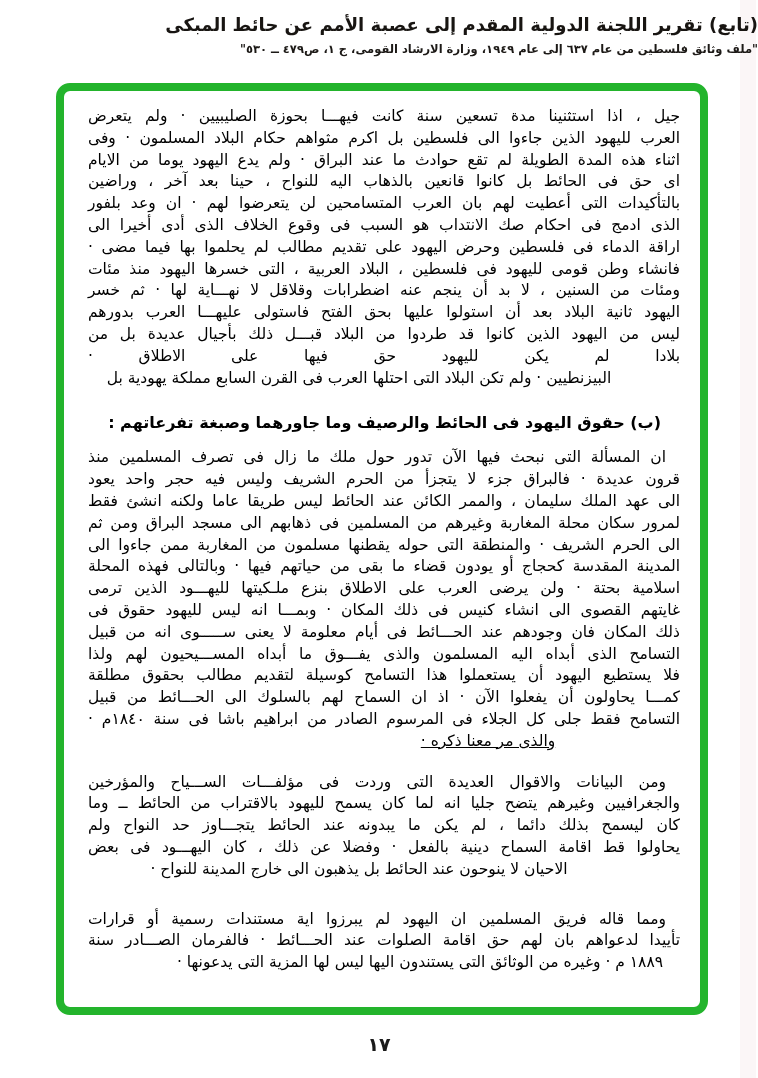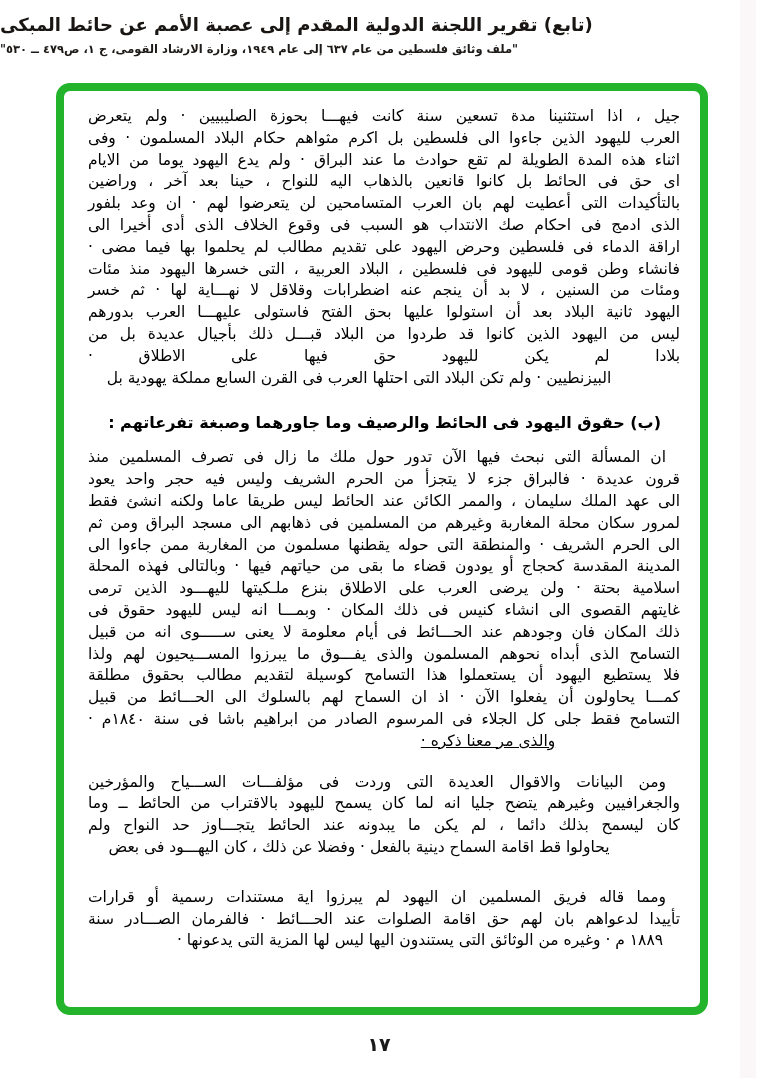--- a/index.html
+++ b/index.html
@@ -4,21 +4,21 @@
 <style>
   html,body{margin:0;padding:0;}
   body{
     width:758px;height:1078px;position:relative;overflow:hidden;
     background:#ffffff;color:#181512;
     font-family:"DejaVu Sans", sans-serif;
   }
   
   .scan-strip{position:absolute;right:2px;top:0;width:16px;height:1078px;
     background:rgba(234,205,210,0.18);}
-  .header{position:absolute;top:13px;left:0;width:758px;text-align:left;direction:rtl;}
+  .header{position:absolute;top:13px;left:0;width:758px;text-align:right;direction:rtl;}
   .title{font-size:18px;font-weight:bold;letter-spacing:0;line-height:24px;}
   .subtitle{font-size:11.5px;font-weight:bold;margin-top:5px;color:#1c1916;}
   .frame{
     position:absolute;left:56px;top:83px;width:636px;height:916px;
     border:8px solid #23b42c;border-radius:14px;background:transparent;
   }
   .content{
     position:absolute;left:88px;top:106px;width:592px;
     direction:rtl;font-size:15.5px;line-height:21.8px;color:#000000;
   }
@@ -80,32 +80,33 @@
   <div class="para para-2">
       <div class="line">ان المسألة التى نبحث فيها الآن تدور حول ملك ما زال فى تصرف المسلمين منذ</div>
       <div class="line">قرون عديدة · فالبراق جزء لا يتجزأ من الحرم الشريف وليس فيه حجر واحد يعود</div>
       <div class="line">الى عهد الملك سليمان ، والممر الكائن عند الحائط ليس طريقا عاما ولكنه انشئ فقط</div>
       <div class="line">لمرور سكان محلة المغاربة وغيرهم من المسلمين فى ذهابهم الى مسجد البراق ومن ثم</div>
       <div class="line">الى الحرم الشريف · والمنطقة التى حوله يقطنها مسلمون من المغاربة ممن جاءوا الى</div>
       <div class="line">المدينة المقدسة كحجاج أو يودون قضاء ما بقى من حياتهم فيها · وبالتالى فهذه المحلة</div>
       <div class="line">اسلامية بحتة · ولن يرضى العرب على الاطلاق بنزع ملـكيتها لليهـــود الذين ترمى</div>
       <div class="line">غايتهم القصوى الى انشاء كنيس فى ذلك المكان · وبمـــا انه ليس لليهود حقوق فى</div>
       <div class="line">ذلك المكان فان وجودهم عند الحـــائط فى أيام معلومة لا يعنى ســـــوى انه من قبيل</div>
-      <div class="line">التسامح الذى أبداه نحوهم المسلمون والذى يفـــوق ما يبرزوا المســـيحيون لهم ولذا</div>
+      <div class="line">التسامح الذى أبداه اليه المسلمون والذى يفـــوق ما أبداه المســـيحيون لهم ولذا</div>
       <div class="line">فلا يستطيع اليهود أن يستعملوا هذا التسامح كوسيلة لتقديم مطالب بحقوق مطلقة</div>
       <div class="line">كمـــا يحاولون أن يفعلوا الآن · اذ ان السماح لهم بالسلوك الى الحـــائط من قبيل</div>
       <div class="line">التسامح فقط جلى كل الجلاء فى المرسوم الصادر من ابراهيم باشا فى سنة ١٨٤٠م ·</div>
       <div class="line">والذى مر معنا ذكره ·</div>
     </div>
 
   <div class="para para-3">
       <div class="line">ومن البيانات والاقوال العديدة التى وردت فى مؤلفـــات الســـياح والمؤرخين</div>
       <div class="line">والجغرافيين وغيرهم يتضح جليا انه لما كان يسمح لليهود بالاقتراب من الحائط ــ وما</div>
       <div class="line">كان ليسمح بذلك دائما ، لم يكن ما يبدونه عند الحائط يتجـــاوز حد النواح ولم</div>
       <div class="line">يحاولوا قط اقامة السماح دينية بالفعل · وفضلا عن ذلك ، كان اليهـــود فى بعض</div>
+      <div class="line">الاحيان لا ينوحون عند الحائط بل يذهبون الى خارج المدينة للنواح ·</div>
     </div>
 
   <div class="para para-4">
       <div class="line">ومما قاله فريق المسلمين ان اليهود لم يبرزوا اية مستندات رسمية أو قرارات</div>
       <div class="line">تأييدا لدعواهم بان لهم حق اقامة الصلوات عند الحـــائط · فالفرمان الصـــادر سنة</div>
       <div class="line">١٨٨٩ م · وغيره من الوثائق التى يستندون اليها ليس لها المزية التى يدعونها ·</div>
     </div>
 </div>
 
 <div class="page-number">١٧</div>

